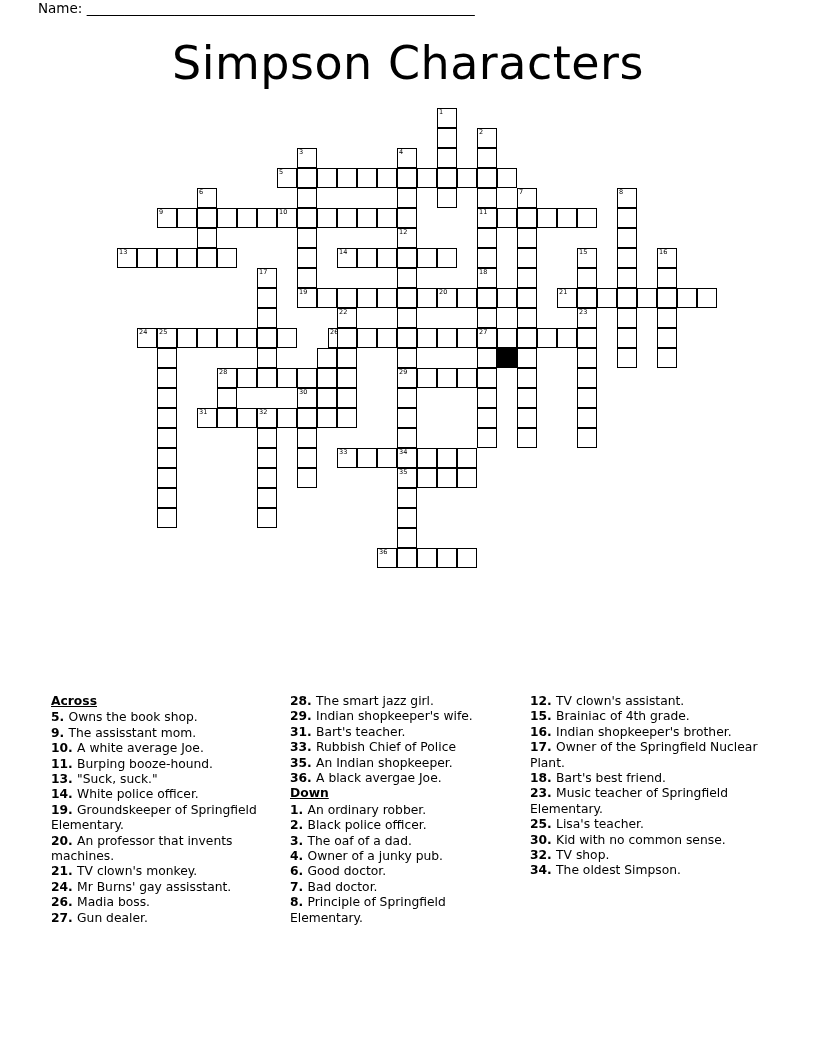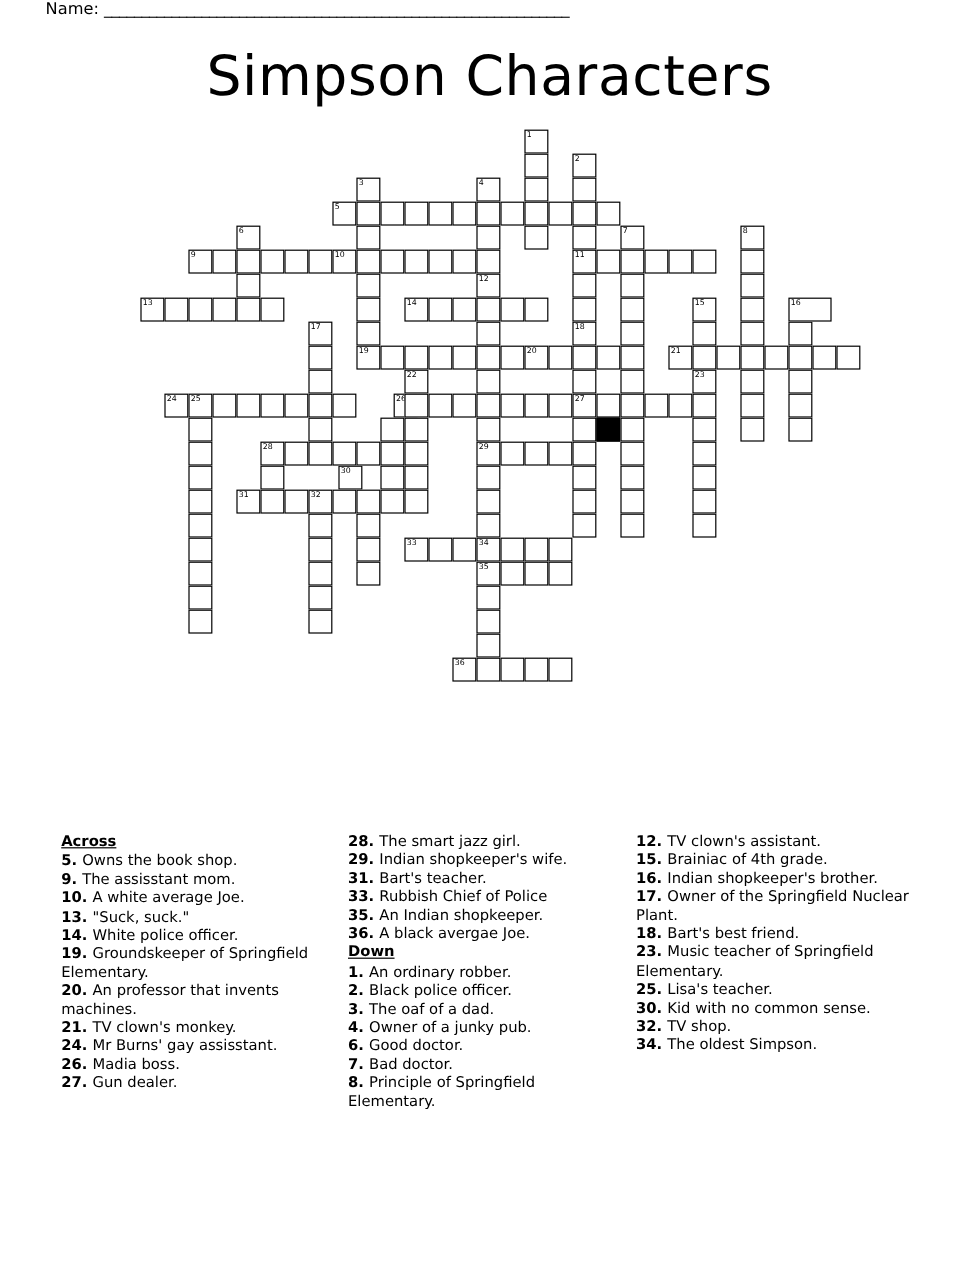--- a/index.html
+++ b/index.html
@@ -205,21 +205,21 @@
       <div class="cell" style="left: 377px; top: 140px; width: 20px; height: 20px;"></div>
       <div class="cell" style="left: 397px; top: 140px; width: 20px; height: 20px;"></div>
       <div class="cell" style="left: 417px; top: 140px; width: 20px; height: 20px;"></div>
       <div class="cell" style="left: 437px; top: 140px; width: 20px; height: 20px;"></div>
       <div class="cell" style="left: 477px; top: 140px; width: 20px; height: 20px;"></div>
       <div class="cell" style="left: 517px; top: 140px; width: 20px; height: 20px;"></div>
       <div class="cell" style="left: 577px; top: 140px; width: 20px; height: 20px;">
         <span class="num">15</span>
       </div>
       <div class="cell" style="left: 617px; top: 140px; width: 20px; height: 20px;"></div>
-      <div class="cell" style="left: 657px; top: 140px; width: 36px; height: 20px;">
+      <div class="cell" style="left: 657px; top: 140px; width: 20px; height: 20px;">
         <span class="num">16</span>
       </div>
       <div class="cell" style="left: 257px; top: 160px; width: 20px; height: 20px;">
         <span class="num">17</span>
       </div>
       <div class="cell" style="left: 297px; top: 160px; width: 20px; height: 20px;"></div>
       <div class="cell" style="left: 397px; top: 160px; width: 20px; height: 20px;"></div>
       <div class="cell" style="left: 477px; top: 160px; width: 20px; height: 20px;">
         <span class="num">18</span>
       </div>
@@ -323,21 +323,21 @@
         <span class="num">29</span>
       </div>
       <div class="cell" style="left: 417px; top: 260px; width: 20px; height: 20px;"></div>
       <div class="cell" style="left: 437px; top: 260px; width: 20px; height: 20px;"></div>
       <div class="cell" style="left: 457px; top: 260px; width: 20px; height: 20px;"></div>
       <div class="cell" style="left: 477px; top: 260px; width: 20px; height: 20px;"></div>
       <div class="cell" style="left: 517px; top: 260px; width: 20px; height: 20px;"></div>
       <div class="cell" style="left: 577px; top: 260px; width: 20px; height: 20px;"></div>
       <div class="cell" style="left: 157px; top: 280px; width: 20px; height: 20px;"></div>
       <div class="cell" style="left: 217px; top: 280px; width: 20px; height: 20px;"></div>
-      <div class="cell" style="left: 282px; top: 280px; width: 20px; height: 20px;">
+      <div class="cell" style="left: 297px; top: 280px; width: 20px; height: 20px;">
         <span class="num">30</span>
       </div>
       <div class="cell" style="left: 317px; top: 280px; width: 20px; height: 20px;"></div>
       <div class="cell" style="left: 337px; top: 280px; width: 20px; height: 20px;"></div>
       <div class="cell" style="left: 397px; top: 280px; width: 20px; height: 20px;"></div>
       <div class="cell" style="left: 477px; top: 280px; width: 20px; height: 20px;"></div>
       <div class="cell" style="left: 517px; top: 280px; width: 20px; height: 20px;"></div>
       <div class="cell" style="left: 577px; top: 280px; width: 20px; height: 20px;"></div>
       <div class="cell" style="left: 157px; top: 300px; width: 20px; height: 20px;"></div>
       <div class="cell" style="left: 197px; top: 300px; width: 20px; height: 20px;">
@@ -401,20 +401,21 @@
       <div class="cell" style="left: 437px; top: 440px; width: 20px; height: 20px;"></div>
       <div class="cell" style="left: 457px; top: 440px; width: 20px; height: 20px;"></div>
     </div>
 
   <div class="clues">
     <div class="col col1" id="clue-col-1">
         <div class="heading">Across</div>
         <div class="clue"><b>5. </b><span>Owns the book shop.</span></div>
         <div class="clue"><b>9. </b><span>The assisstant mom.</span></div>
         <div class="clue"><b>10. </b><span>A white average Joe.</span></div>
+        <div class="clue"><b>11. </b><span>Burping booze-hound.</span></div>
         <div class="clue"><b>13. </b><span>"Suck, suck."</span></div>
         <div class="clue"><b>14. </b><span>White police officer.</span></div>
         <div class="clue"><b>19. </b><span>Groundskeeper of Springfield Elementary.</span></div>
         <div class="clue"><b>20. </b><span>An professor that invents machines.</span></div>
         <div class="clue"><b>21. </b><span>TV clown's monkey.</span></div>
         <div class="clue"><b>24. </b><span>Mr Burns' gay assisstant.</span></div>
         <div class="clue"><b>26. </b><span>Madia boss.</span></div>
         <div class="clue"><b>27. </b><span>Gun dealer.</span></div>
       </div>
     <div class="col col2" id="clue-col-2">

